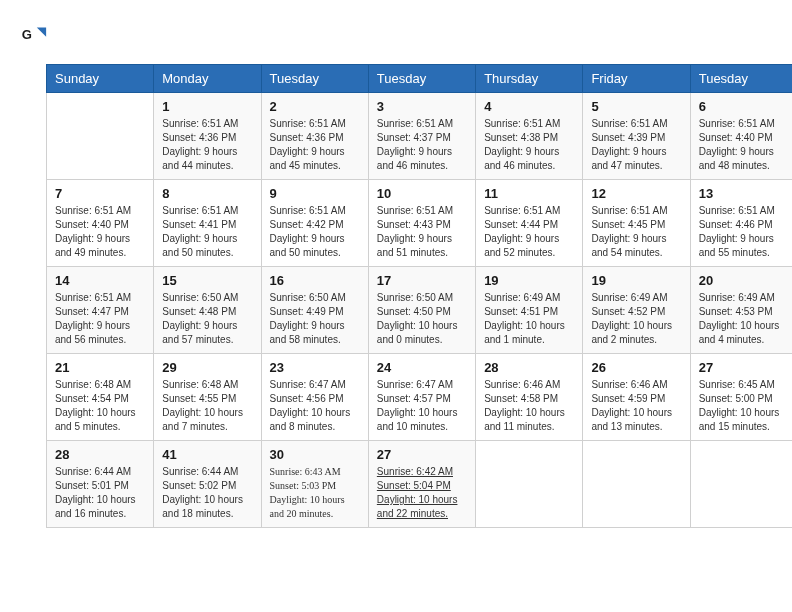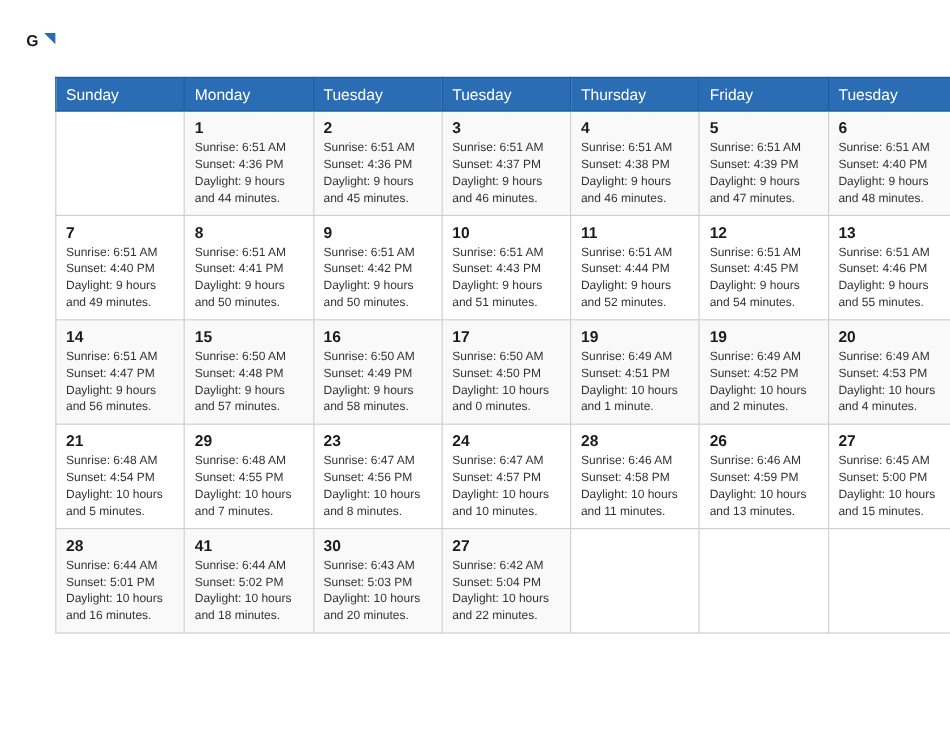--- a/index.html
+++ b/index.html
@@ -321,28 +321,28 @@
         </td>
         <td>
           <span class="day-number">41</span>
           <div class="day-info" style="white-space: pre-line;">Sunrise: 6:44 AM
 Sunset: 5:02 PM
 Daylight: 10 hours
 and 18 minutes.</div>
         </td>
         <td>
           <span class="day-number">30</span>
-          <div class="day-info" style="white-space: pre-line;">Sunrise: 6:43 AM
+          <div class="day-info" style="white-space: pre-line; font-family: Liberation Serif, serif;">Sunrise: 6:43 AM
 Sunset: 5:03 PM
 Daylight: 10 hours
 and 20 minutes.</div>
         </td>
         <td>
           <span class="day-number">27</span>
-          <div class="day-info" style="white-space: pre-line;">Sunrise: 6:42 AM
+          <div class="day-info" style="white-space: pre-line; text-decoration: underline;">Sunrise: 6:42 AM
 Sunset: 5:04 PM
 Daylight: 10 hours
 and 22 minutes.</div>
         </td>
         <td class="empty-cell"></td>
         <td class="empty-cell"></td>
         <td class="empty-cell"></td>
       </tr>
     </tbody>
 </table>

